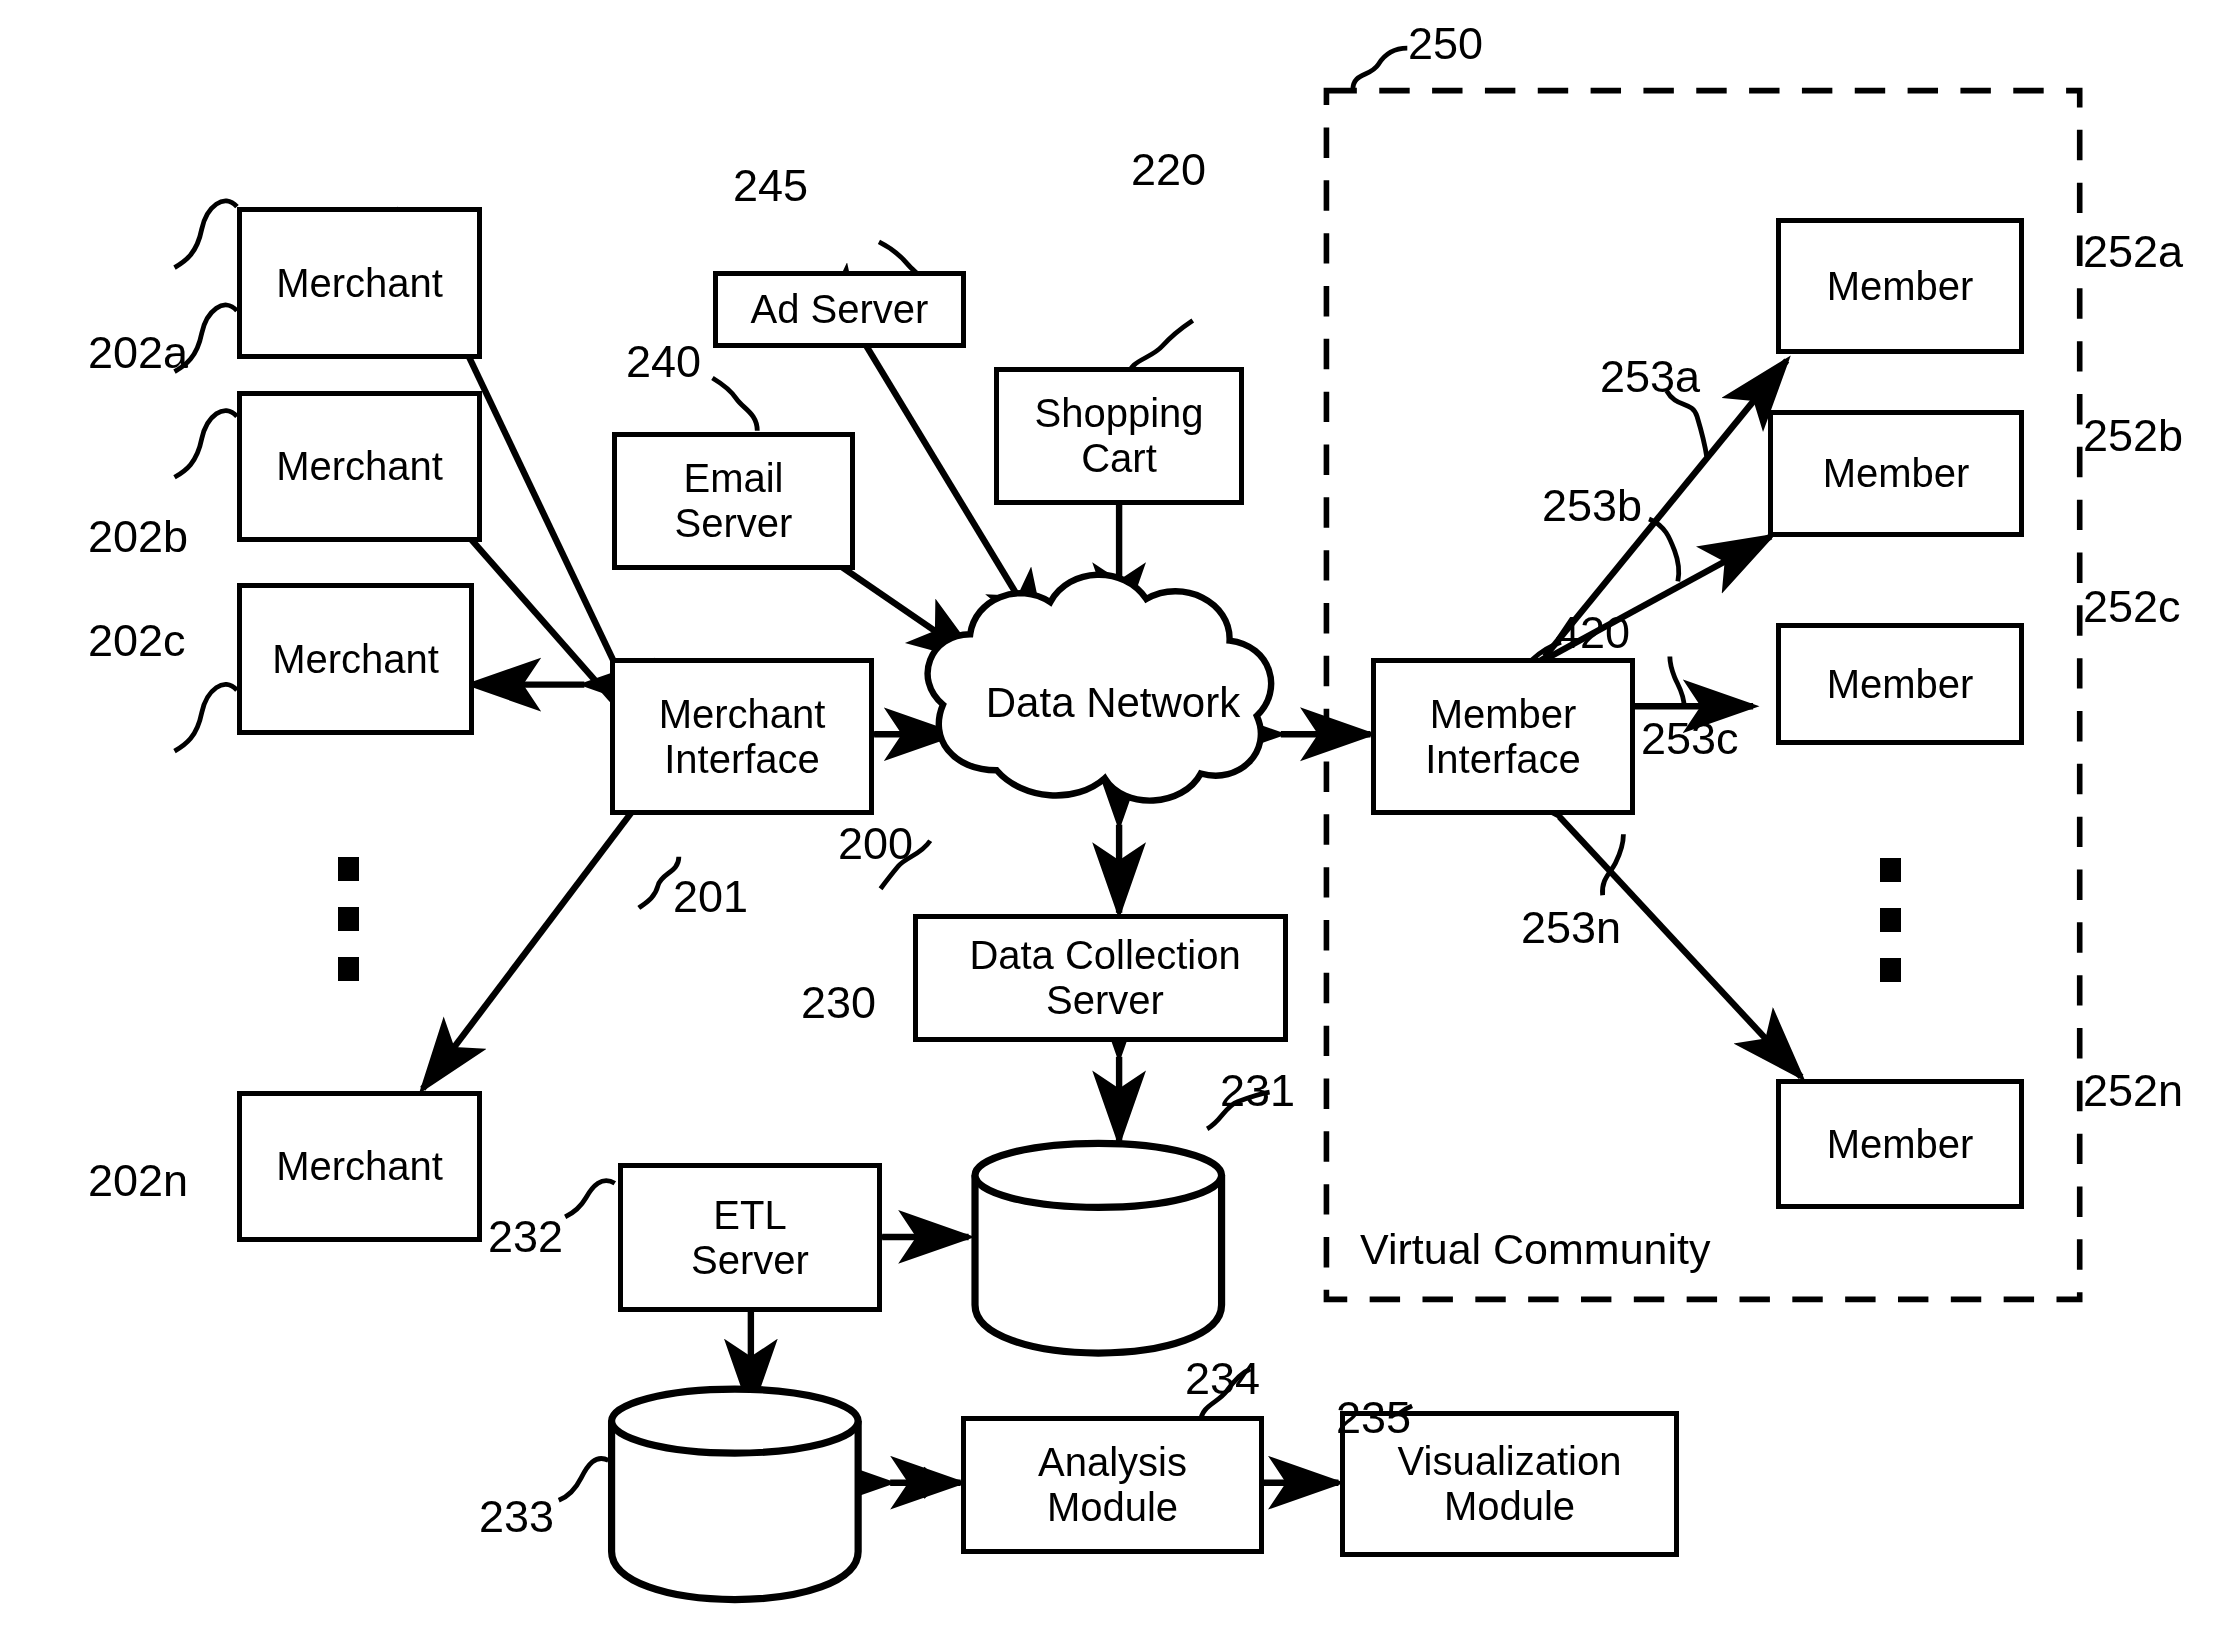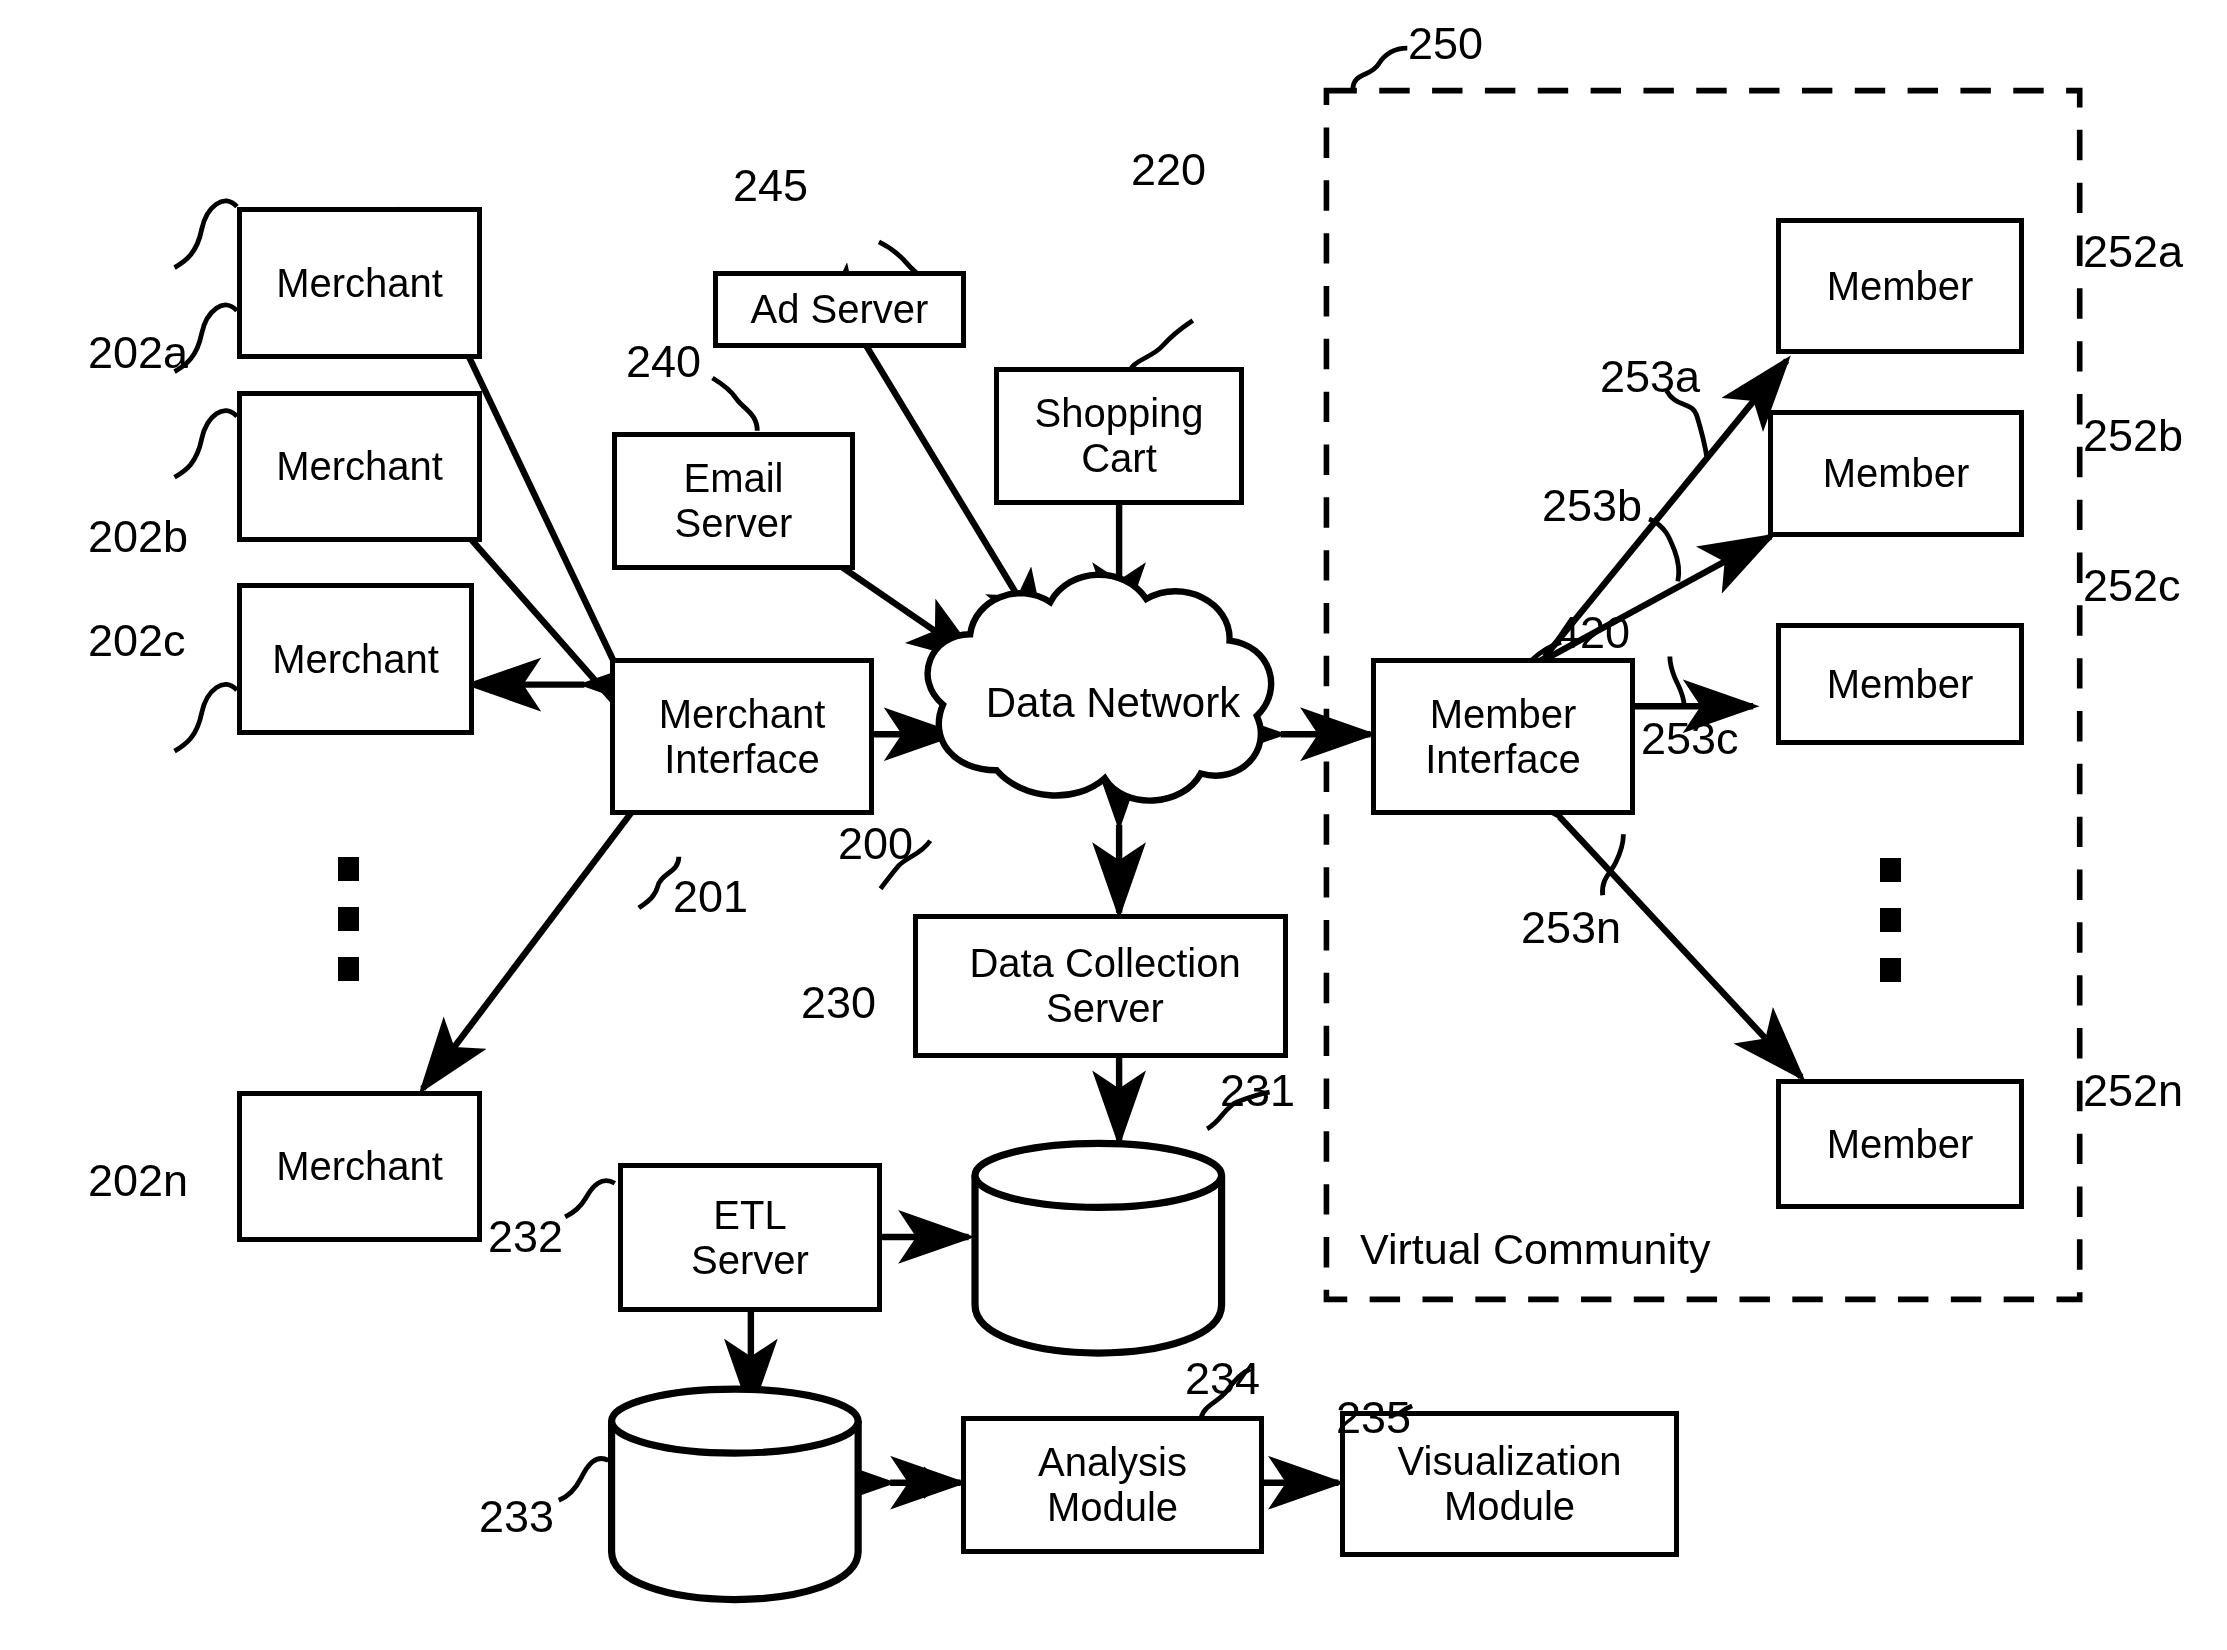--- a/index.html
+++ b/index.html
@@ -279,21 +279,21 @@
   </div>
 
   <div class="node-box" style="left:1776px; top:623px; width:248px; height:122px;">
     <span>Member</span>
   </div>
 
   <div class="node-box" style="left:1776px; top:1079px; width:248px; height:130px;">
     <span>Member</span>
   </div>
 
-  <div class="node-box" style="left:913px; top:914px; width:375px; height:144px; flex-direction:column;padding-left:9px;">
+  <div class="node-box" style="left:913px; top:914px; width:375px; height:128px; flex-direction:column;padding-left:9px;">
     <span>Data Collection</span>
     <span>Server</span>
   </div>
 
 
   <div class="node-box" style="left:618px; top:1163px; width:264px; height:149px; flex-direction:column;">
     <span>ETL</span>
     <span>Server</span>
   </div>
 
@@ -332,21 +332,21 @@
   <div class="ref-label" style="left:801px; top:977px;">230</div>
   <div class="ref-label" style="left:1220px; top:1065px;">231</div>
   <div class="ref-label" style="left:488px; top:1211px;">232</div>
   <div class="ref-label" style="left:479px; top:1491px;">233</div>
   <div class="ref-label" style="left:1185px; top:1353px;">234</div>
   <div class="ref-label" style="left:1336px; top:1392px;">235</div>
   <div class="ref-label" style="left:1408px; top:17.6px;">250</div>
   <div class="ref-label" style="left:1555px; top:607px;">420</div>
   <div class="ref-label" style="left:2083px; top:226px;">252a</div>
   <div class="ref-label" style="left:2083px; top:410px;">252b</div>
-  <div class="ref-label" style="left:2083px; top:560px;">252c</div>
+  <div class="ref-label" style="left:2083px; top:581px;">252c</div>
   <div class="ref-label" style="left:2083px; top:1065px;">252n</div>
   <div class="ref-label" style="left:1600px; top:351px;">253a</div>
   <div class="ref-label" style="left:1542px; top:480px;">253b</div>
   <div class="ref-label" style="left:1641px; top:713px;">253c</div>
   <div class="ref-label" style="left:1521px; top:902px;">253n</div>
 
   <div class="vc-caption" style="left:1360px; top:1225px;">Virtual Community</div>
 
 </div>
 

